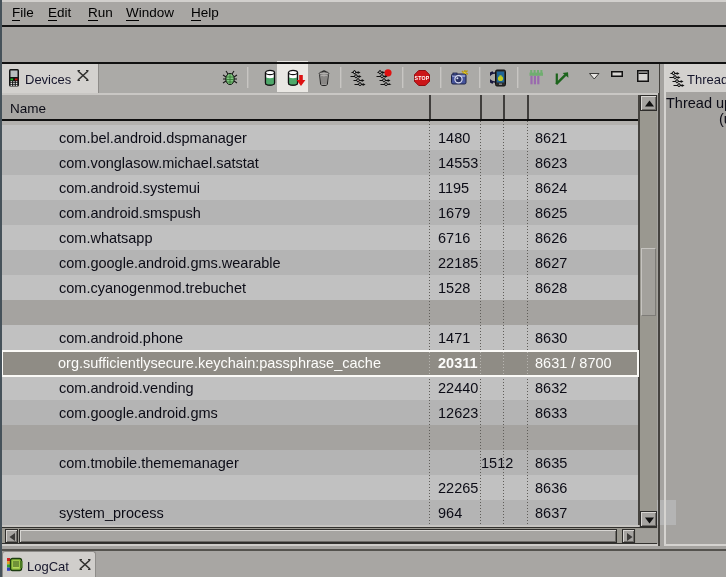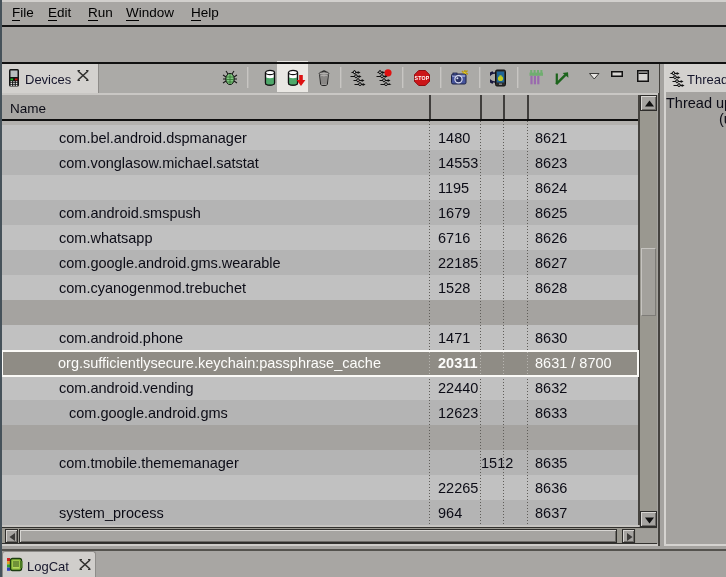--- a/index.html
+++ b/index.html
@@ -234,20 +234,21 @@
       <span class="txt" style="left:58px;">com.bel.android.dspmanager</span>
       <span class="txt" style="left:437px;">1480</span>
       <span class="txt" style="left:534px;">8621</span>
     </div>
   <div class="row" style="top:25px;background:#b4b4b4;">
       <span class="txt" style="left:58px;">com.vonglasow.michael.satstat</span>
       <span class="txt" style="left:437px;">14553</span>
       <span class="txt" style="left:534px;">8623</span>
     </div>
   <div class="row" style="top:50px;background:#c1c1c1;">
+      <span class="txt" style="left:58px;">com.android.systemui</span>
       <span class="txt" style="left:437px;">1195</span>
       <span class="txt" style="left:534px;">8624</span>
     </div>
   <div class="row" style="top:75px;background:#b4b4b4;">
       <span class="txt" style="left:58px;">com.android.smspush</span>
       <span class="txt" style="left:437px;">1679</span>
       <span class="txt" style="left:534px;">8625</span>
     </div>
   <div class="row" style="top:100px;background:#c1c1c1;">
       <span class="txt" style="left:58px;">com.whatsapp</span>
@@ -269,34 +270,34 @@
       <span class="txt" style="left:437px;">1471</span>
       <span class="txt" style="left:534px;">8630</span>
     </div>
   <div class="row" style="top:225px;background:#b4b4b4;"></div>
   <div class="row" style="top:250px;background:#c1c1c1;">
       <span class="txt" style="left:58px;">com.android.vending</span>
       <span class="txt" style="left:437px;">22440</span>
       <span class="txt" style="left:534px;">8632</span>
     </div>
   <div class="row" style="top:275px;background:#b4b4b4;">
-      <span class="txt" style="left:68px;">com.google.android.gms</span>
+      <span class="txt" style="left:58px;">com.google.android.gms</span>
       <span class="txt" style="left:437px;">12623</span>
       <span class="txt" style="left:534px;">8633</span>
     </div>
   <div class="row" style="top:325px;background:#b4b4b4;">
       <span class="txt" style="left:58px;">com.tmobile.thememanager</span>
       <span class="txt" style="left:437px;margin-left:43px;">1512</span>
       <span class="txt" style="left:534px;">8635</span>
     </div>
   <div class="row" style="top:350px;background:#c1c1c1;">
       <span class="txt" style="left:437px;">22265</span>
       <span class="txt" style="left:534px;">8636</span>
     </div>
-  <div class="row" style="top:375px;background:#b4b4b4;">
+  <div class="row" style="top:375px;background:#b4b4b4;padding-left:38px;">
       <span class="txt" style="left:58px;">system_process</span>
       <span class="txt" style="left:437px;">964</span>
       <span class="txt" style="left:534px;">8637</span>
     </div>
 </div>
 
 <div class="dot abs" style="left:429px;"></div>
 <div class="dot abs" style="left:480px;"></div>
 <div class="dot abs" style="left:503px;"></div>
 <div class="dot abs" style="left:527px;"></div>

